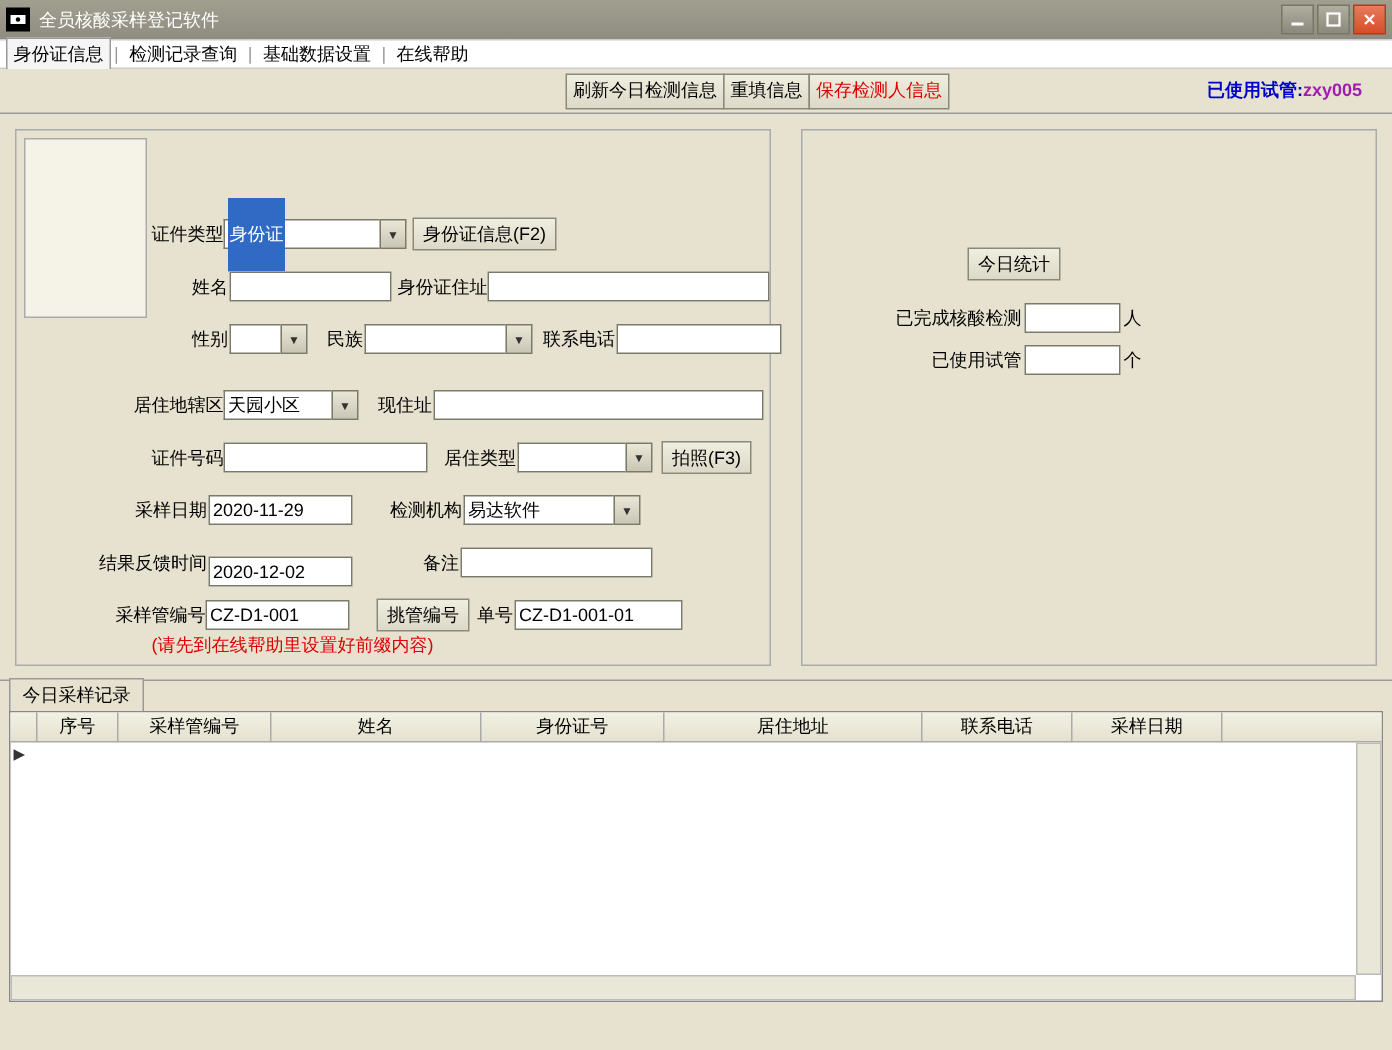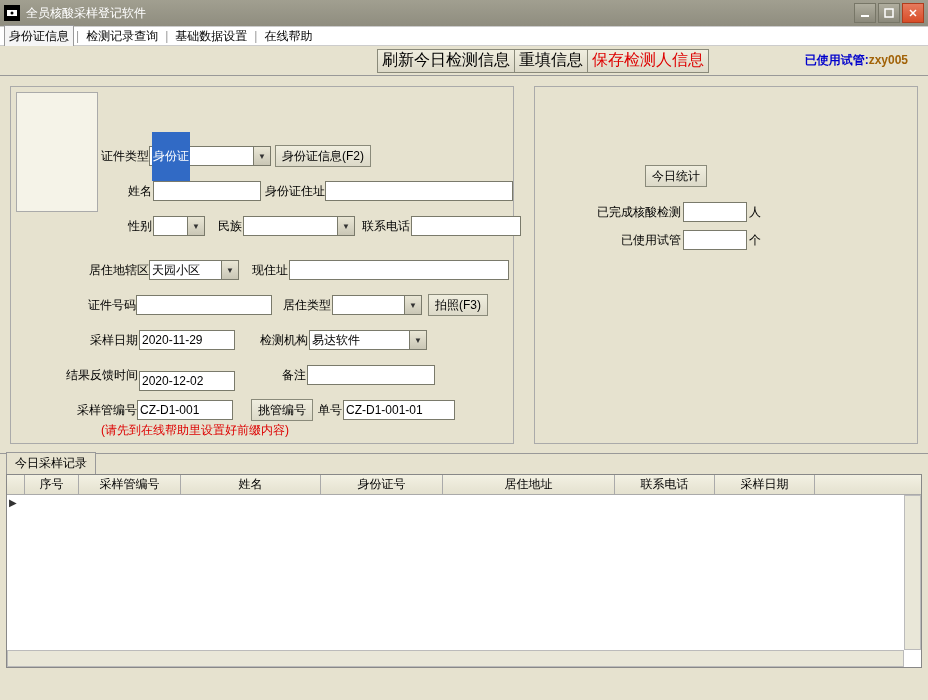--- a/index.html
+++ b/index.html
@@ -63,27 +63,27 @@
   align-items: center;
   padding: 0 6px;
   position: relative;
 }
 .btn-group { position: absolute; left: 378px; display: flex; }
 .tb-btn {
   height: 24px;
   padding: 0 4px;
   background: linear-gradient(to bottom, #f0eedf, #dcd9c8);
   border: 1px solid #8a8a7a;
-  font-size: 16px;
+  font-size: 12px;
   display: flex; align-items: center;
   margin-left: -1px;
 }
 .tb-btn.save { color: #d00; }
 .operator-label { position: absolute; right: 20px; color: #0000cc; font-weight: bold; }
-.operator-id { color: #a16207; }
+.operator-id { color: #a21caf; }
 .main-area {
   display: flex;
   height: 378px;
   border-bottom: 1px solid #999;
 }
 .form-panel {
   width: 524px;
   padding: 10px;
   position: relative;
 }
@@ -320,21 +320,21 @@
       <div class="form-row" style="left:78px; top:172px;">
         <div class="form-label" style="width:60px;">居住地辖区</div>
         <div class="dropdown">
           <input class="dropdown-input" style="width: 72px;" value="天园小区">
           <div class="dropdown-btn">▼</div>
         </div>
         <div class="form-label" style="width:42px; margin-left:8px;">现住址</div>
         <input class="text-input" style="width: 220px;" value="">
       </div>
 
-      <div class="form-row" style="left:77px; top:207px;align-items:center;">
+      <div class="form-row" style="left:90px; top:207px;align-items:center;">
         <div class="form-label" style="width:48px;">证件号码</div>
         <input class="text-input" style="width: 136px;" value="">
         <div class="form-label" style="width:54px; margin-left:6px;">居住类型</div>
         <div class="dropdown">
           <input class="dropdown-input" style="width: 72px;" value="">
           <div class="dropdown-btn">▼</div>
         </div>
         <div style="width:6px;"></div>
         <div class="small-btn">拍照(F3)</div>
       </div>

